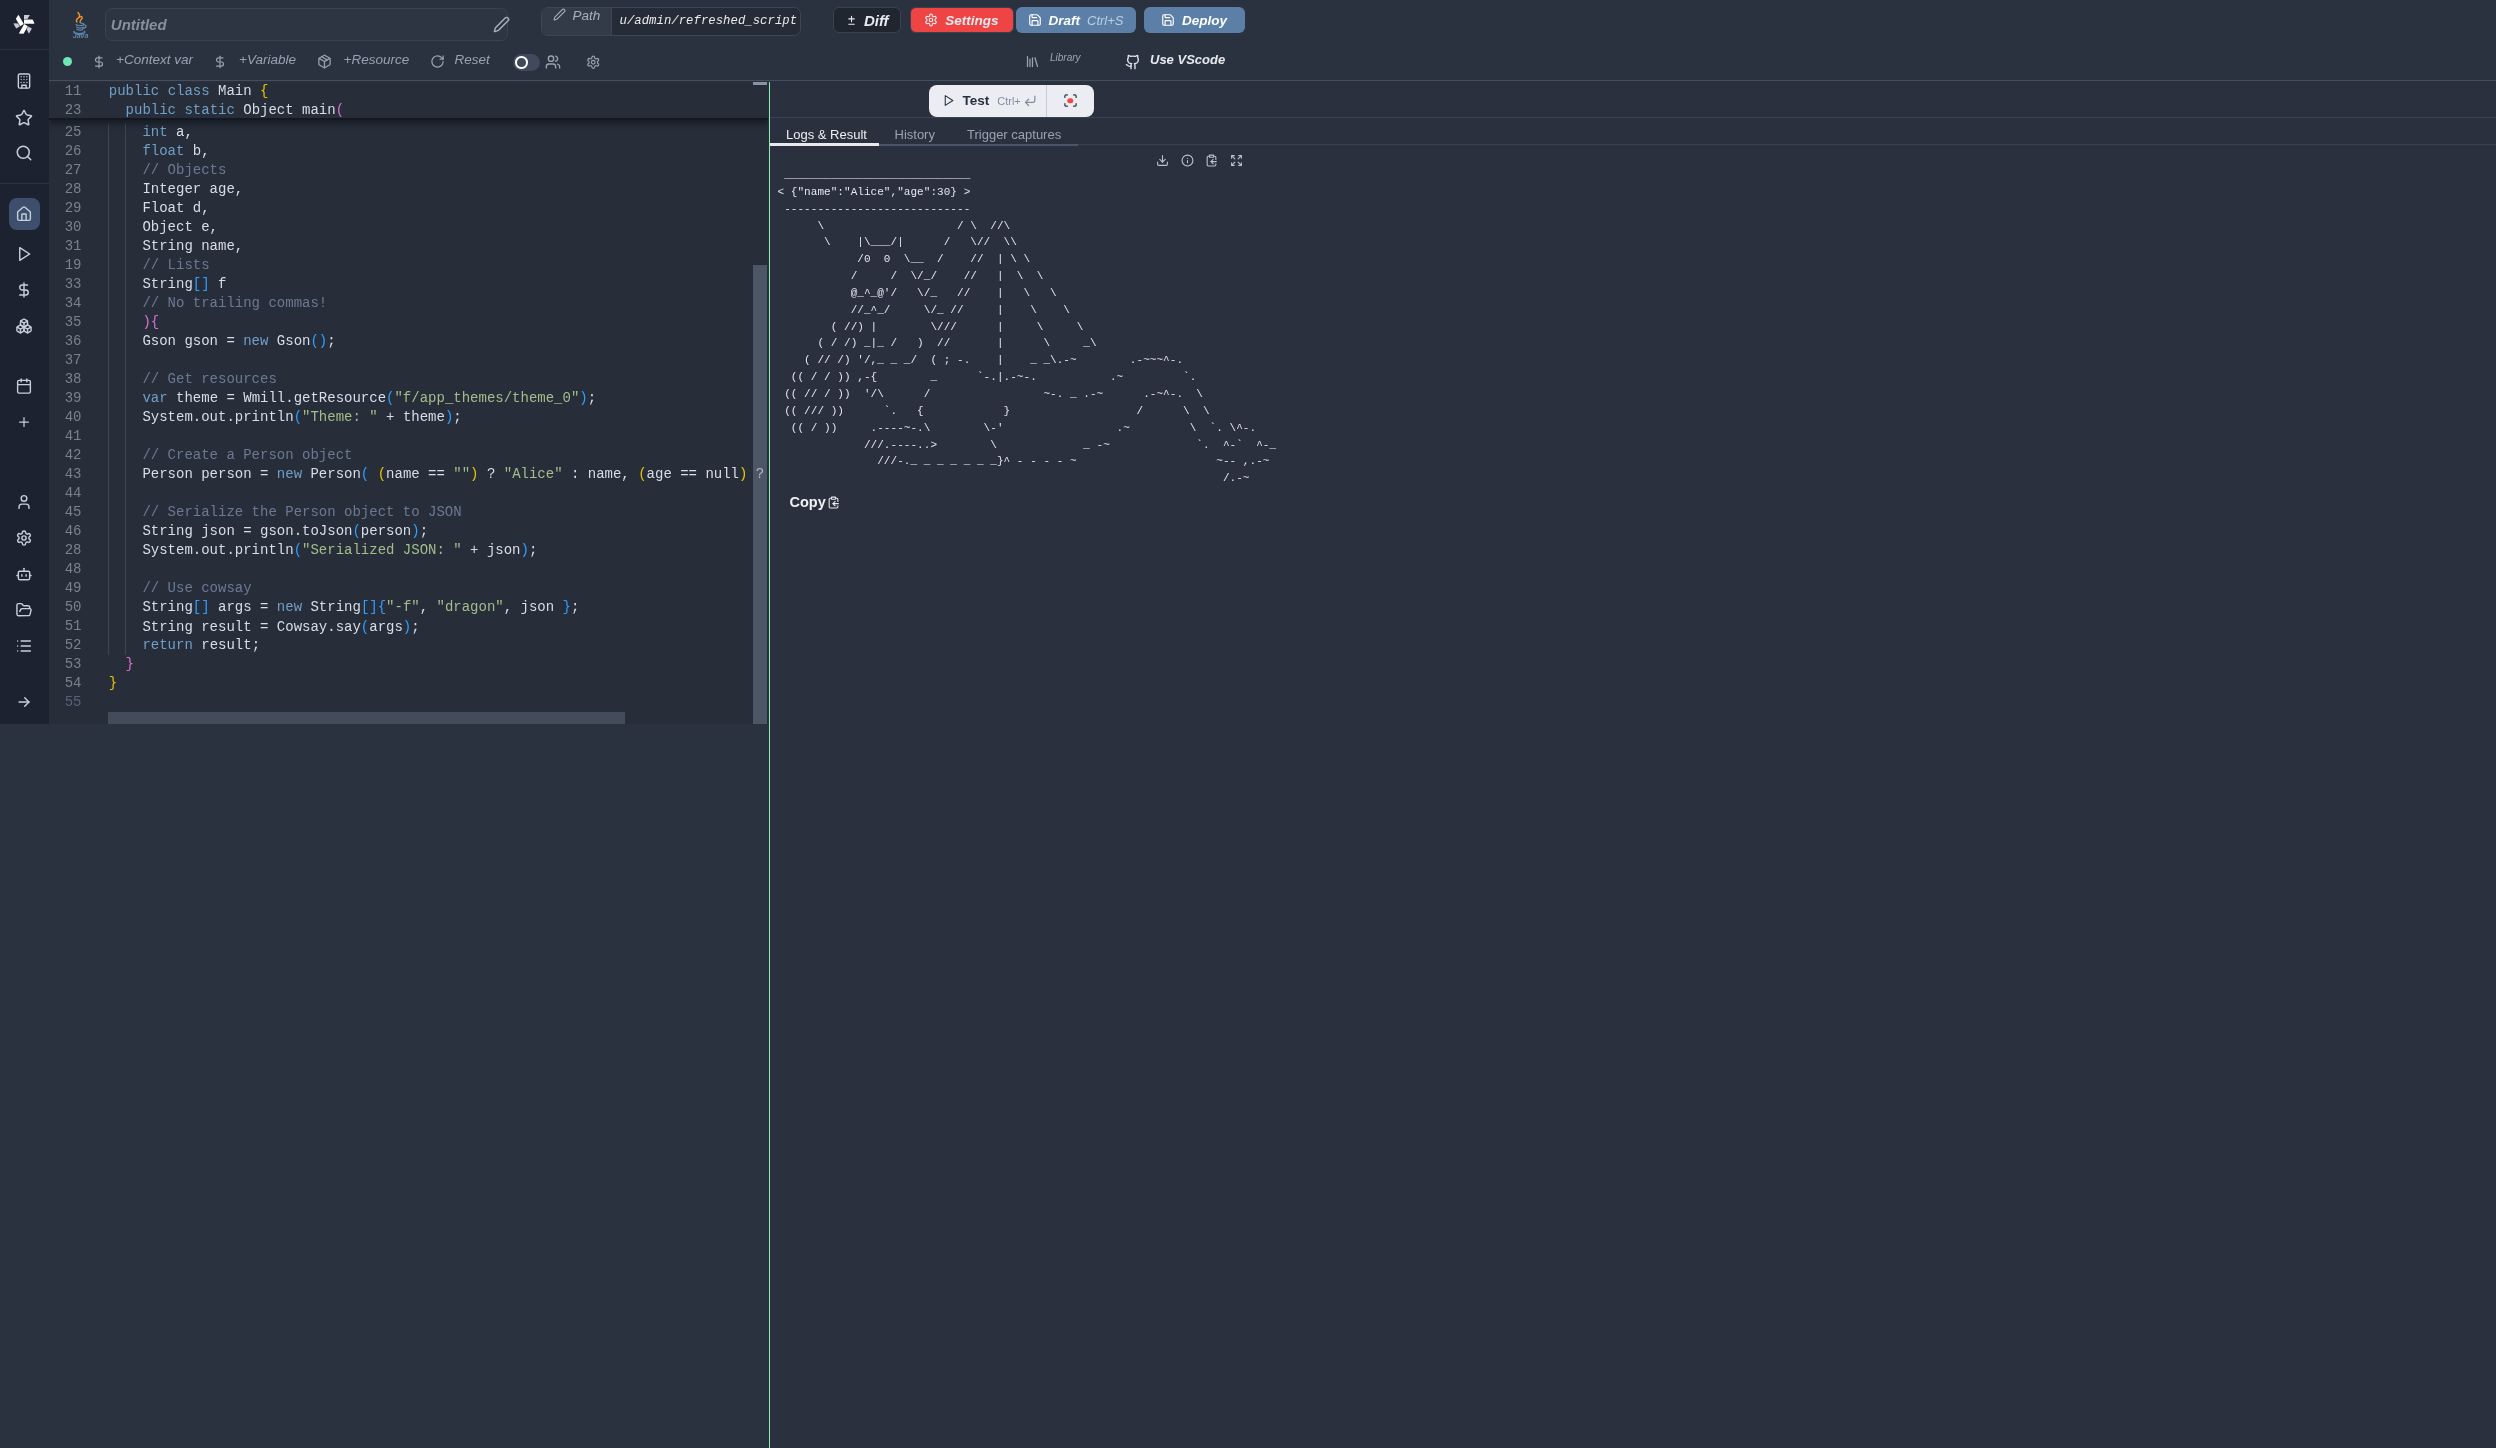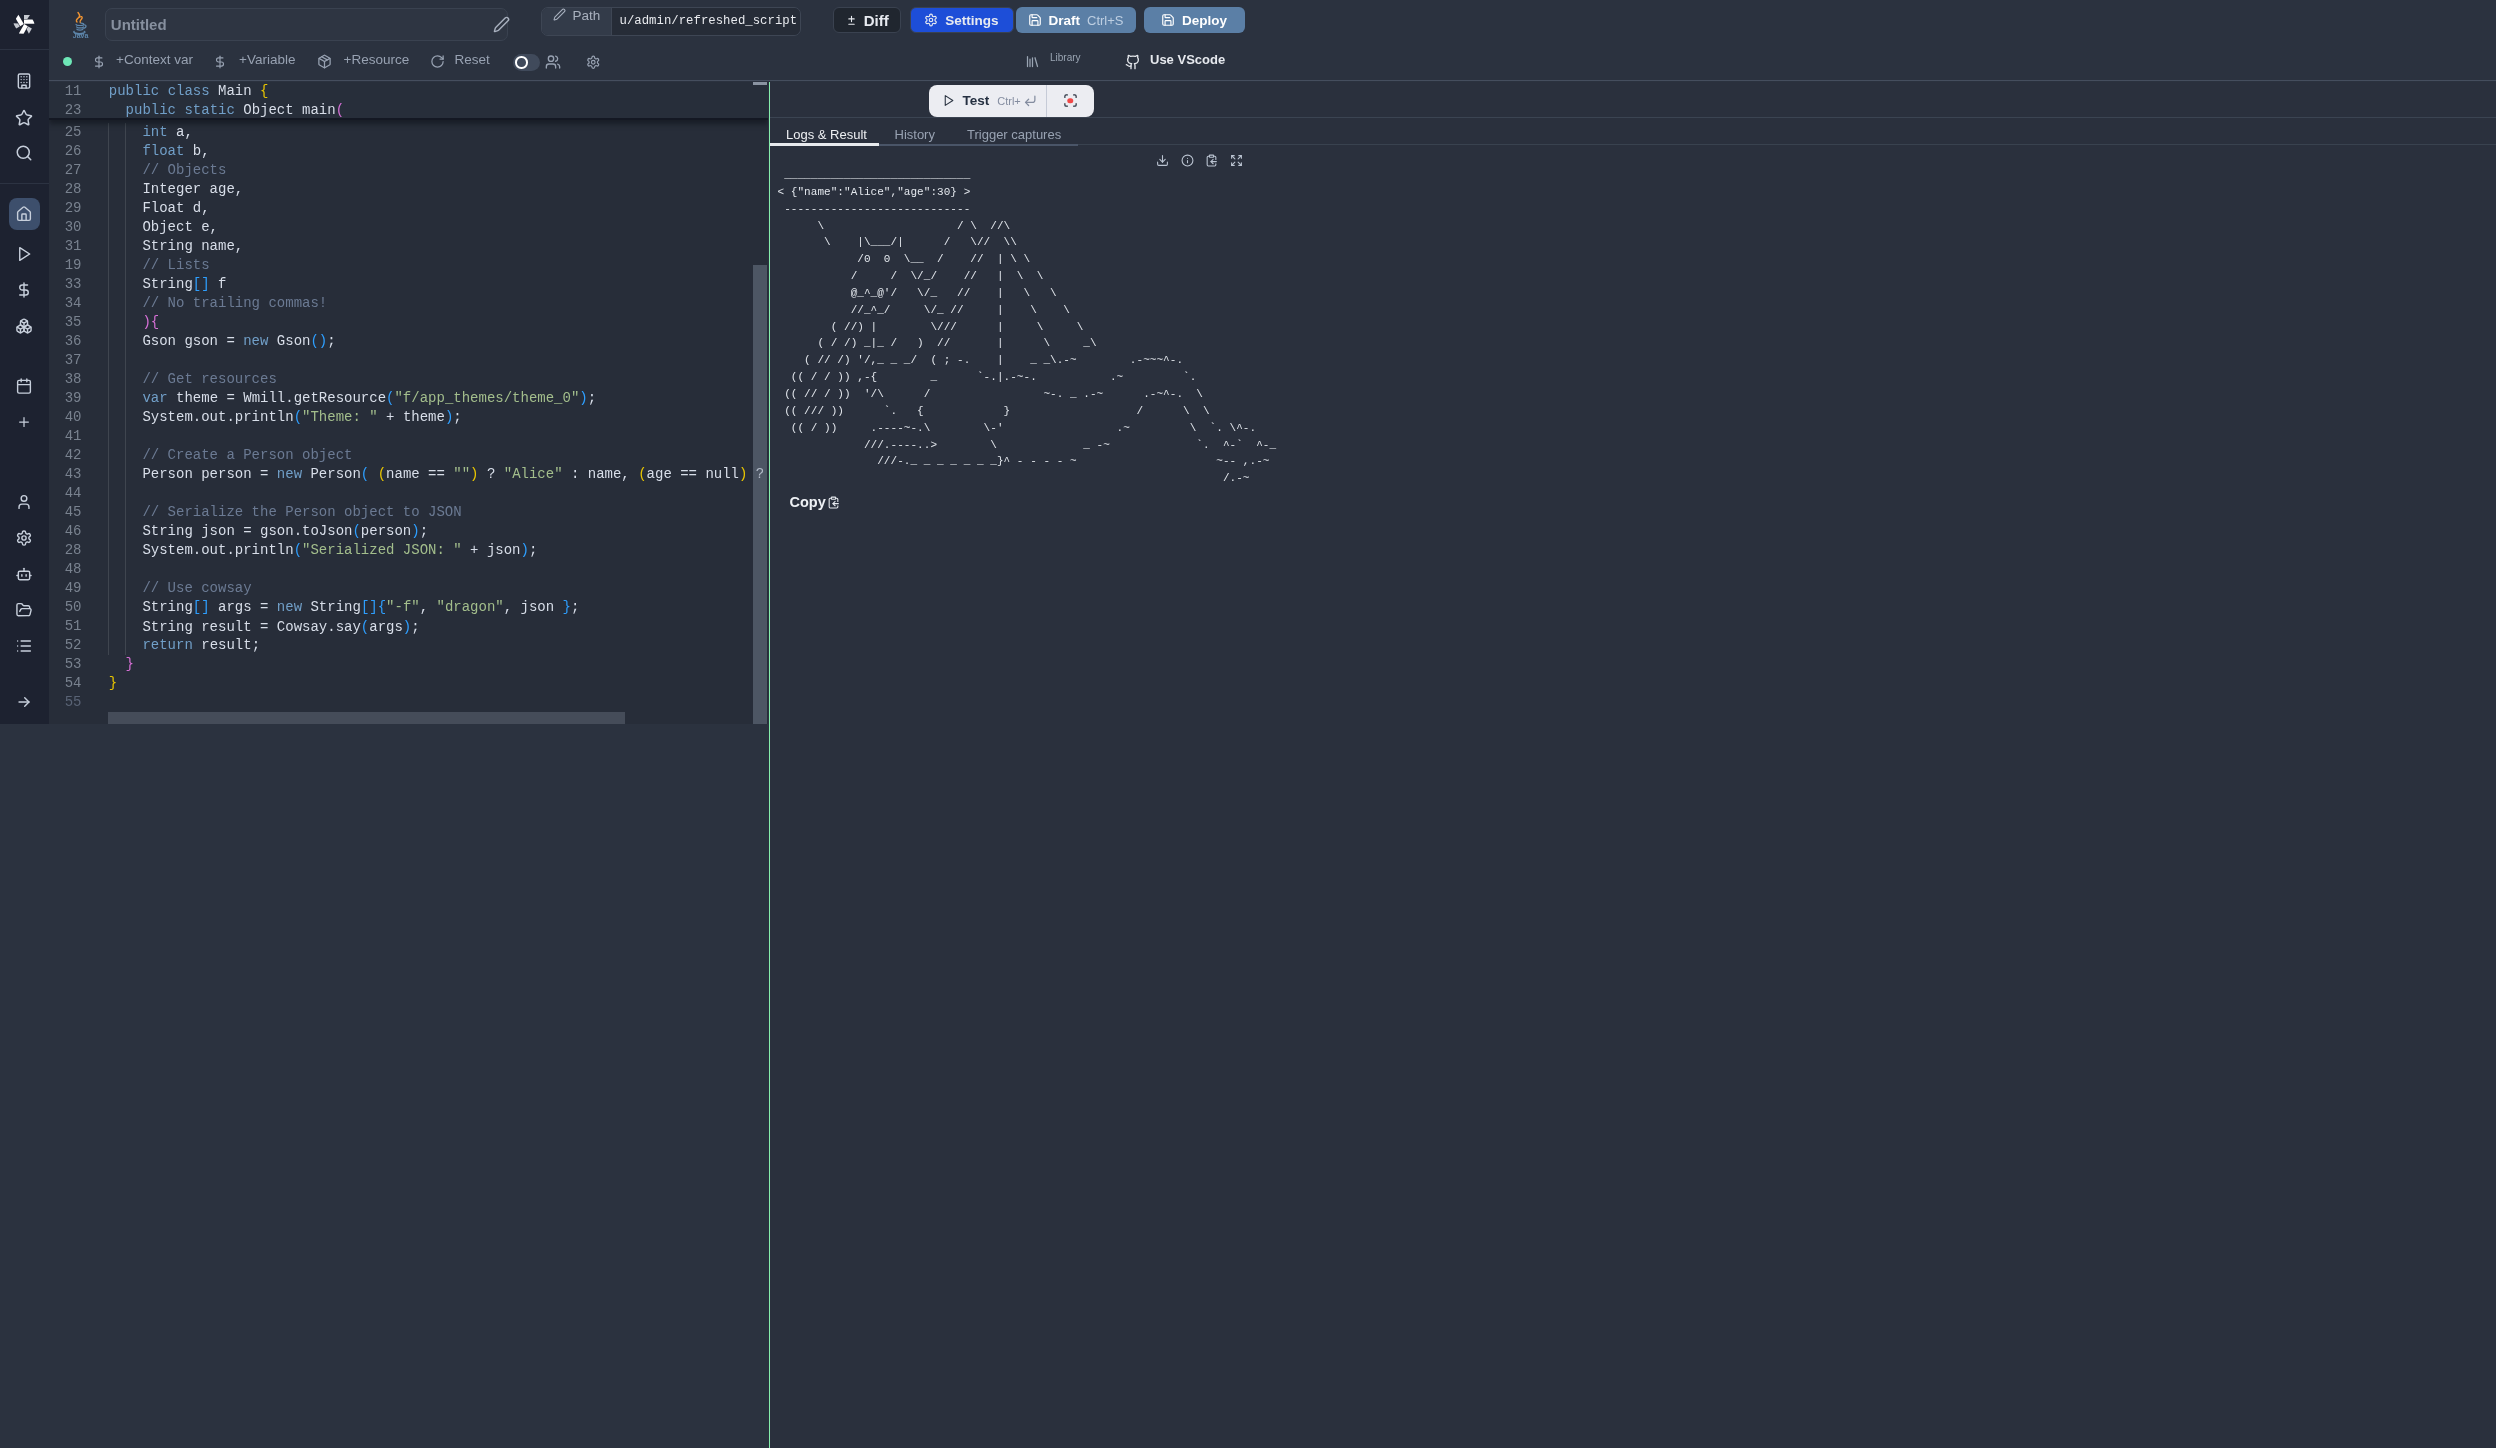--- a/index.html
+++ b/index.html
@@ -5,21 +5,21 @@
   * { margin:0; padding:0; box-sizing:border-box; }
   html,body { width:1248px; height:724px; overflow:hidden; background:#2B323F;
     font-family:"Liberation Sans", sans-serif; }
   .abs { position:absolute; white-space:nowrap; }
   svg.ic { fill:none; stroke:#C7CFDB; stroke-width:2; stroke-linecap:round; stroke-linejoin:round; }
   
   #sidebar { position:absolute; left:0; top:0; width:48.5px; height:724px; background:#1D2230; z-index:30; }
   .sbi { position:absolute; left:50%; transform:translate(-50%,-50%); }
   
   #topbar { position:absolute; left:48.5px; top:0; right:0; height:81px; background:#2B323F;
-    border-bottom:1.5px solid #454E5E; z-index:20; }
+    border-bottom:1.5px solid #454E5E; z-index:20;font-style:italic; }
   
   #editor { position:absolute; left:48.5px; top:81.5px; width:719px; height:642.5px; background:#272D39; overflow:hidden; }
   .mono { font-family:"Liberation Mono", monospace; }
   .cl { position:absolute; left:60.3px; height:19px; line-height:19px; font-family:"Liberation Mono",monospace;
         font-size:14px; white-space:pre; color:#D8DEE9; }
   .ln { position:absolute; left:0; width:33px; text-align:right; height:19px; line-height:19px;
         font-family:"Liberation Mono",monospace; font-size:14px; color:#79828F; }
   .k { color:#719FC8; } .c { color:#6B7A93; } .s { color:#A3BE8C; }
   .b1 { color:#E8C500; } .b2 { color:#D670D6; } .b3 { color:#2E9FFF; }
   
@@ -147,21 +147,21 @@
     </div>
   </div>
 
   <div class="abs" style="left:784.5px;top:7px;width:67.5px;height:26px;background:#20262F;border:1px solid #3A4250;border-radius:6px;display:flex;align-items:center;justify-content:center;gap:6px">
     <svg class="ic" style="stroke:#E7EAF0" width="13" height="13" viewBox="0 0 24 24" stroke-width="2">
         <path d="M12 4v10M7 9h10M7 19h10"></path>
       </svg>
     <span style="font-size:15px;font-weight:600;color:#E7EAF0">Diff</span>
   </div>
 
-  <div class="abs" style="left:861px;top:7px;width:104px;height:26px;background:#1d4ed8;border:1px solid #3A4250;border-radius:6px;display:flex;align-items:center;justify-content:center;gap:7px">
+  <div class="abs" style="left:861px;top:7px;width:104px;height:26px;background:#ef4444;border:1px solid #3A4250;border-radius:6px;display:flex;align-items:center;justify-content:center;gap:7px">
     <svg class="ic" style="stroke:#E7EAF0" width="14" height="14" viewBox="0 0 24 24" stroke-width="1.9">
       <path d="M12.22 2h-.44a2 2 0 0 0-2 2v.18a2 2 0 0 1-1 1.73l-.43.25a2 2 0 0 1-2 0l-.15-.08a2 2 0 0 0-2.73.73l-.22.38a2 2 0 0 0 .73 2.73l.15.1a2 2 0 0 1 1 1.72v.51a2 2 0 0 1-1 1.74l-.15.09a2 2 0 0 0-.73 2.73l.22.38a2 2 0 0 0 2.73.73l.15-.08a2 2 0 0 1 2 0l.43.25a2 2 0 0 1 1 1.73V20a2 2 0 0 0 2 2h.44a2 2 0 0 0 2-2v-.18a2 2 0 0 1 1-1.73l.43-.25a2 2 0 0 1 2 0l.15.08a2 2 0 0 0 2.73-.73l.22-.39a2 2 0 0 0-.73-2.73l-.15-.08a2 2 0 0 1-1-1.74v-.5a2 2 0 0 1 1-1.74l.15-.09a2 2 0 0 0 .73-2.73l-.22-.38a2 2 0 0 0-2.73-.73l-.15.08a2 2 0 0 1-2 0l-.43-.25a2 2 0 0 1-1-1.73V4a2 2 0 0 0-2-2z"></path>
       <circle cx="12" cy="12" r="3"></circle>
     </svg>
     <span style="font-size:13.5px;font-weight:600;color:#E7EAF0">Settings</span>
   </div>
 
   <div class="abs" style="left:967px;top:7px;width:120px;height:26px;background:#5B7FA6;border-radius:6px;display:flex;align-items:center;justify-content:center;gap:7px">
     <svg class="ic" style="stroke:#FFFFFF" width="14" height="14" viewBox="0 0 24 24" stroke-width="1.9">
       <path d="M15.2 3a2 2 0 0 1 1.4.6l3.8 3.8a2 2 0 0 1 .6 1.4V19a2 2 0 0 1-2 2H5a2 2 0 0 1-2-2V5a2 2 0 0 1 2-2z"></path>

